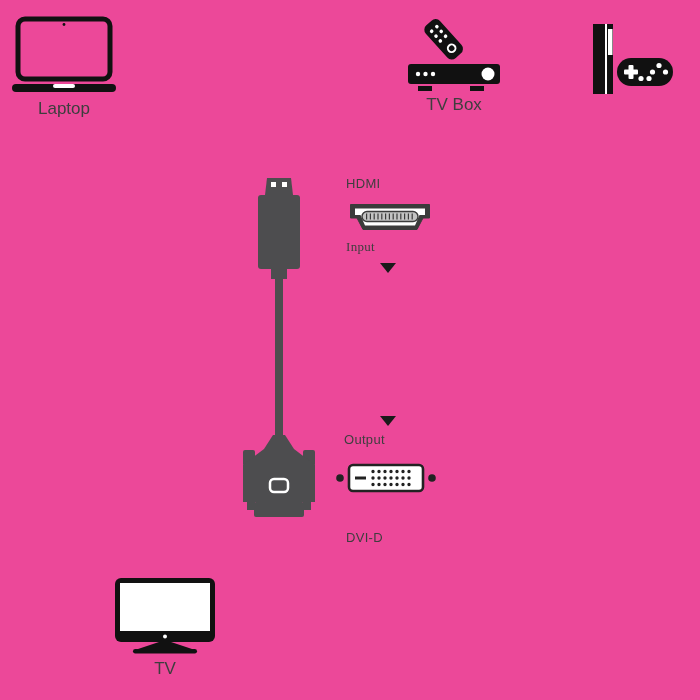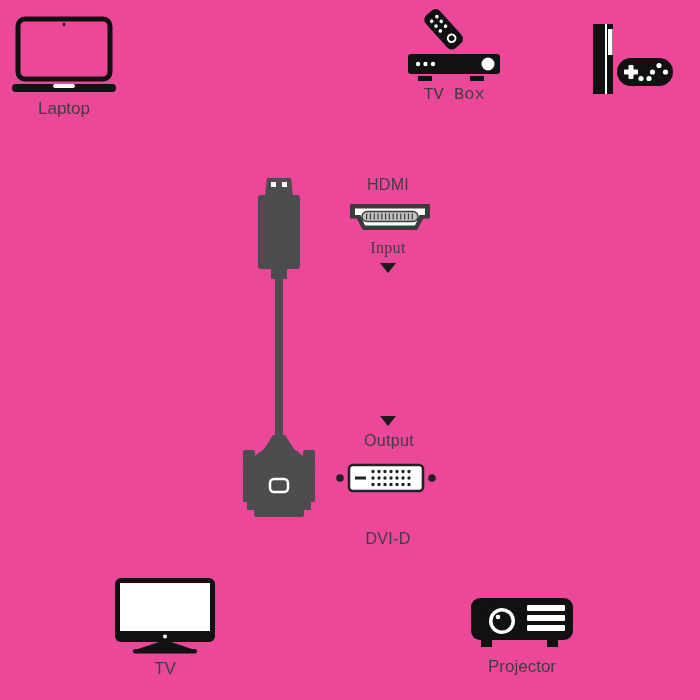--- a/index.html
+++ b/index.html
@@ -1,41 +1,41 @@
 <!DOCTYPE html>
 <html><head>
 <meta charset="utf-8">
 <style>
   html,body{margin:0;padding:0;background:#fff;}
   .canvas{position:relative;width:700px;height:700px;background:#ec4899;
           font-family:"Liberation Sans",sans-serif;overflow:hidden;}
   .device{position:absolute;display:flex;flex-direction:column;align-items:center;}
   .device .label{font-size:17px;color:#3e3e3e;margin-top:3px;text-align:center;line-height:20px;}
-  .mid-label{position:absolute;font-size:16px;color:#3e3e3e;text-align:center;letter-spacing:.3px;}
+  .mid-label{position:absolute;font-size:13px;color:#3e3e3e;letter-spacing:.3px;}
   .tri{position:absolute;width:0;height:0;border-left:8px solid transparent;
        border-right:8px solid transparent;border-top:10px solid #1a1a1a;}
   svg{display:block;}
 </style>
 </head>
 <body>
 
 <div class="canvas">
 
   <div class="device" style="left:6px;top:16px;width:116px;">
     <svg width="104" height="80" viewBox="0 0 104 80">
       <rect x="6" y="3" width="92" height="60" rx="7" fill="none" stroke="#111" stroke-width="5"></rect>
       <circle cx="52" cy="8.5" r="1.4" fill="#111"></circle>
       <rect x="0" y="68" width="104" height="8" rx="4" fill="#111"></rect>
       <rect x="41" y="68" width="22" height="4" rx="2" fill="#fff"></rect>
     </svg>
     <div class="label">Laptop</div>
   </div>
 
 
-  <div class="device" style="left:398px;top:2px;width:112px;font-family:Liberation Mono, monospace;">
+  <div class="device" style="left:398px;top:12px;width:112px;">
     <svg width="100" height="80" viewBox="0 0 100 80">
       <g transform="rotate(-42 40 27)">
         <rect x="30" y="5" width="19" height="44" rx="6" fill="#111"></rect>
         <circle cx="36" cy="13" r="1.8" fill="#fff"></circle>
           <circle cx="43" cy="13" r="1.8" fill="#fff"></circle>
         <circle cx="36" cy="19.5" r="1.8" fill="#fff"></circle>
           <circle cx="43" cy="19.5" r="1.8" fill="#fff"></circle>
         <circle cx="36" cy="26" r="1.8" fill="#fff"></circle>
           <circle cx="43" cy="26" r="1.8" fill="#fff"></circle>
         <circle cx="39.5" cy="39" r="3.8" fill="none" stroke="#fff" stroke-width="2"></circle>
@@ -124,29 +124,14 @@
       <rect x="2" y="2" width="100" height="64" rx="6" fill="#111"></rect>
       <rect x="7" y="7" width="90" height="48" fill="#fff"></rect>
       <circle cx="52" cy="60.5" r="2" fill="#fff"></circle>
       <polygon points="46,66 58,66 82,74 22,74" fill="#111"></polygon>
       <rect x="20" y="73" width="64" height="4.5" rx="2.25" fill="#111"></rect>
     </svg>
     <div class="label">TV</div>
   </div>
 
 
-  <div class="device" style="left:466px;top:588px;width:112px;">
-    <svg width="106" height="66" viewBox="0 0 106 66">
-      <rect x="2" y="10" width="102" height="42" rx="9" fill="#111"></rect>
-      <circle cx="33" cy="33" r="19" fill="#111"></circle>
-      <circle cx="33" cy="33" r="13" fill="#fff"></circle>
-      <circle cx="33" cy="33" r="9.5" fill="#111"></circle>
-      <circle cx="29" cy="29" r="2.3" fill="#fff"></circle>
-      <rect x="58" y="17" width="38" height="6" rx="1" fill="#fff"></rect>
-      <rect x="58" y="27" width="38" height="6" rx="1" fill="#fff"></rect>
-      <rect x="58" y="37" width="38" height="6" rx="1" fill="#fff"></rect>
-      <rect x="12" y="52" width="11" height="7" fill="#111"></rect>
-      <rect x="78" y="52" width="11" height="7" fill="#111"></rect>
-    </svg>
-    <div class="label">Projector</div>
-  </div>
 
 </div>
 
 </body></html>

